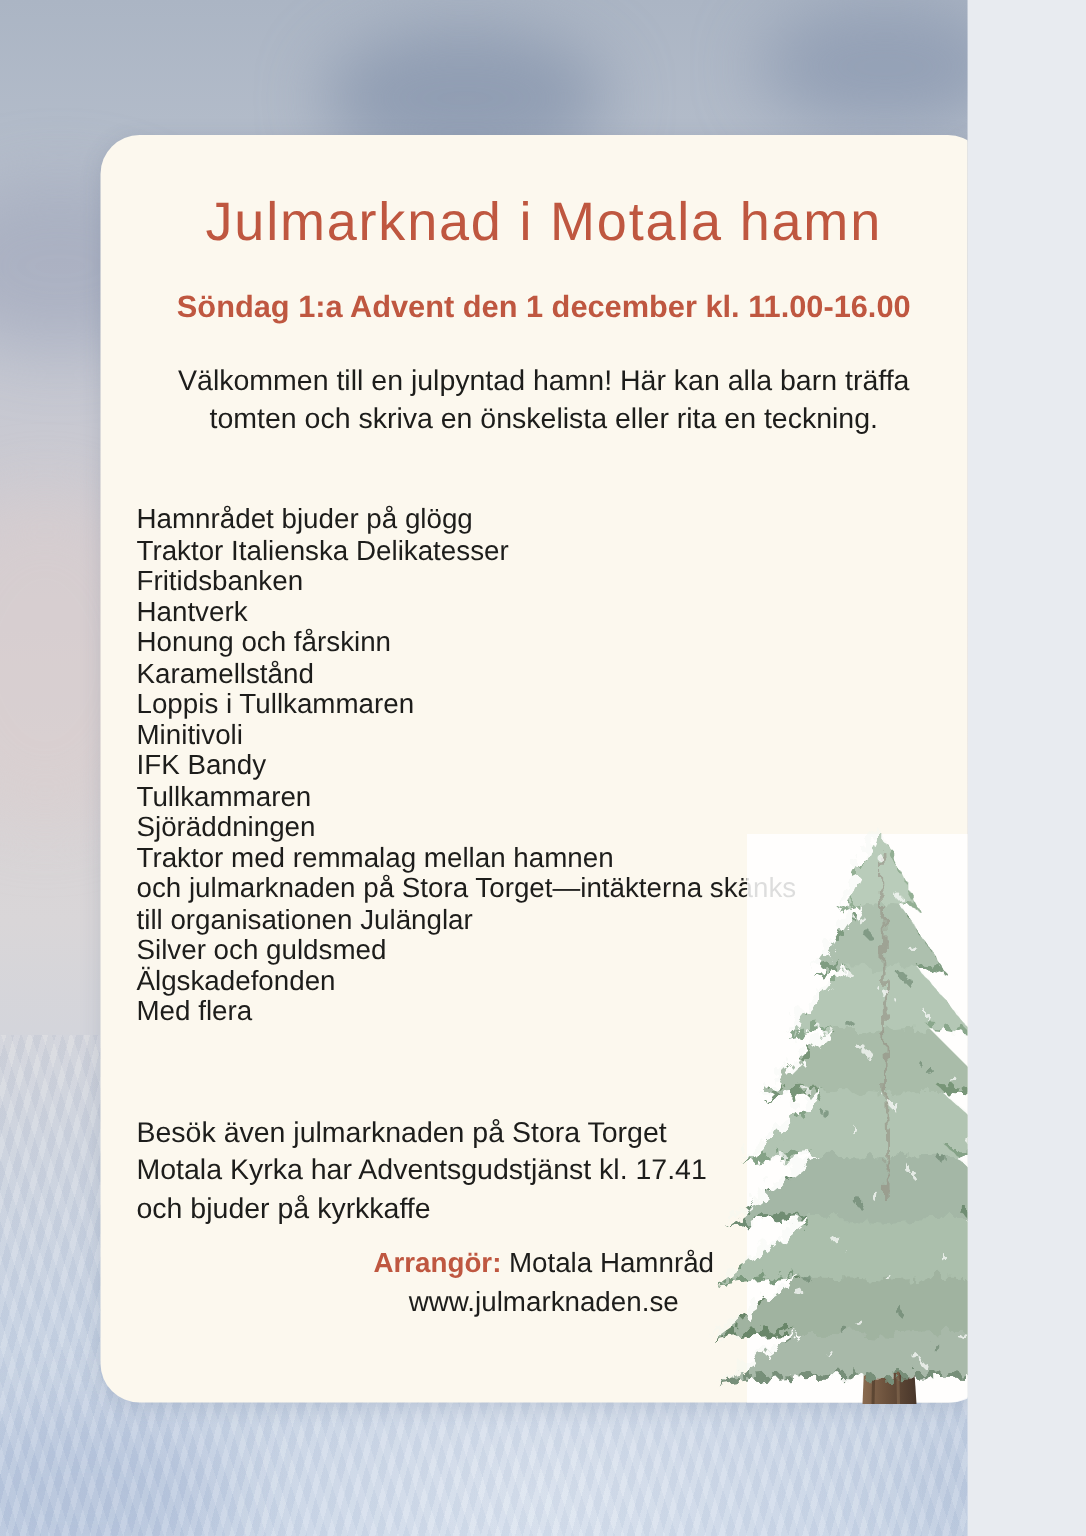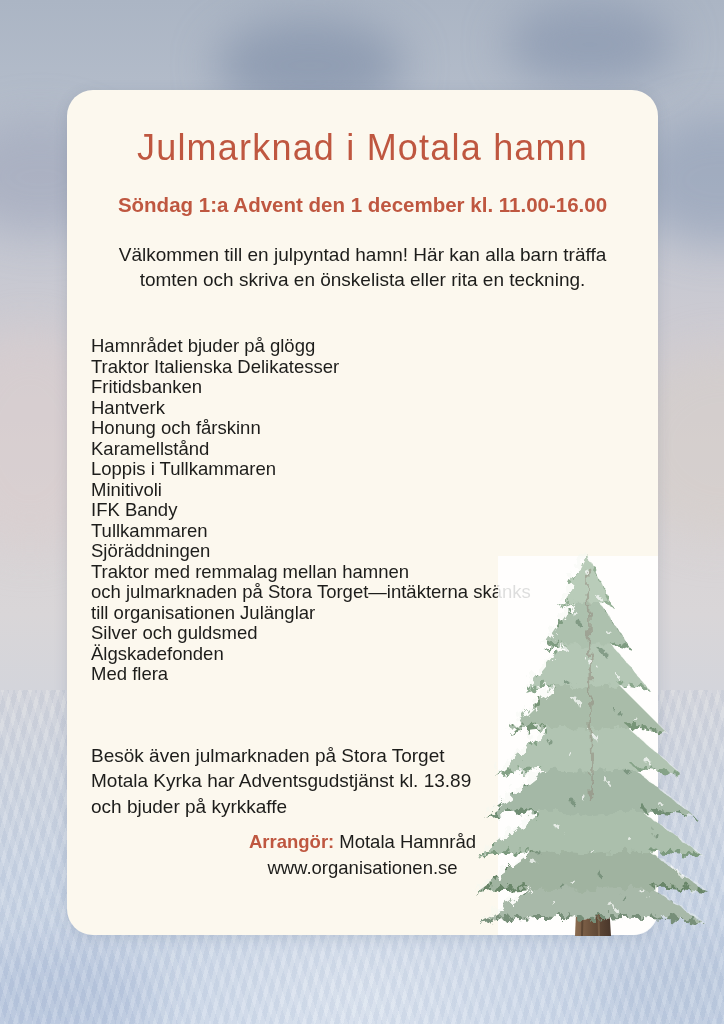--- a/index.html
+++ b/index.html
@@ -8,21 +8,21 @@
     --text: #1d1d1b;
   }
   * { box-sizing: border-box; }
   body {
     margin: 0;
     font-family: "Liberation Sans", "DejaVu Sans", sans-serif;
     background: #e8ebf0;
   }
   .stage {
     position: relative;
-    width: 724px;
+    width: 645px;
     height: 1024px;
     overflow: hidden;
     background:
       radial-gradient(300px 190px at 360px 1000px, rgba(255,255,255,.30), rgba(255,255,255,0) 70%),
       linear-gradient(180deg,
         #abb5c4 0%, #b2bbc9 8%,
         #c2c6d1 22%, #cfccd2 34%,
         #d7d2d4 48%, #d9d6d8 60%,
         #cfd4de 74%, #c8d3e3 86%,
         #cbd7e8 100%);
@@ -145,26 +145,26 @@
         <div>Sjöräddningen</div>
         <div>Traktor med remmalag mellan hamnen</div>
         <div>och julmarknaden på Stora Torget—intäkterna skänks</div>
         <div>till organisationen Julänglar</div>
         <div>Silver och guldsmed</div>
         <div>Älgskadefonden</div>
         <div>Med flera</div>
       </div>
     <div class="outro">
         <div>Besök även julmarknaden på Stora Torget</div>
-        <div>Motala Kyrka har Adventsgudstjänst kl. 13.89</div>
+        <div>Motala Kyrka har Adventsgudstjänst kl. 17.41</div>
         <div>och bjuder på kyrkkaffe</div>
       </div>
     <div class="footer">
       <div><span class="label">Arrangör:</span><span>Motala Hamnråd</span></div>
-      <div>www.organisationen.se</div>
+      <div>www.julmarknaden.se</div>
     </div>
   </div>
 
   <div class="tree-backdrop"></div>
 
   <svg class="tree" width="234" height="384" viewBox="0 0 234 384" aria-hidden="true">
     <defs>
       <linearGradient id="trunkG" x1="0" y1="0" x2="1" y2="0">
         <stop offset="0" stop-color="#8a6b50"></stop>
         <stop offset="0.45" stop-color="#6b513c"></stop>

